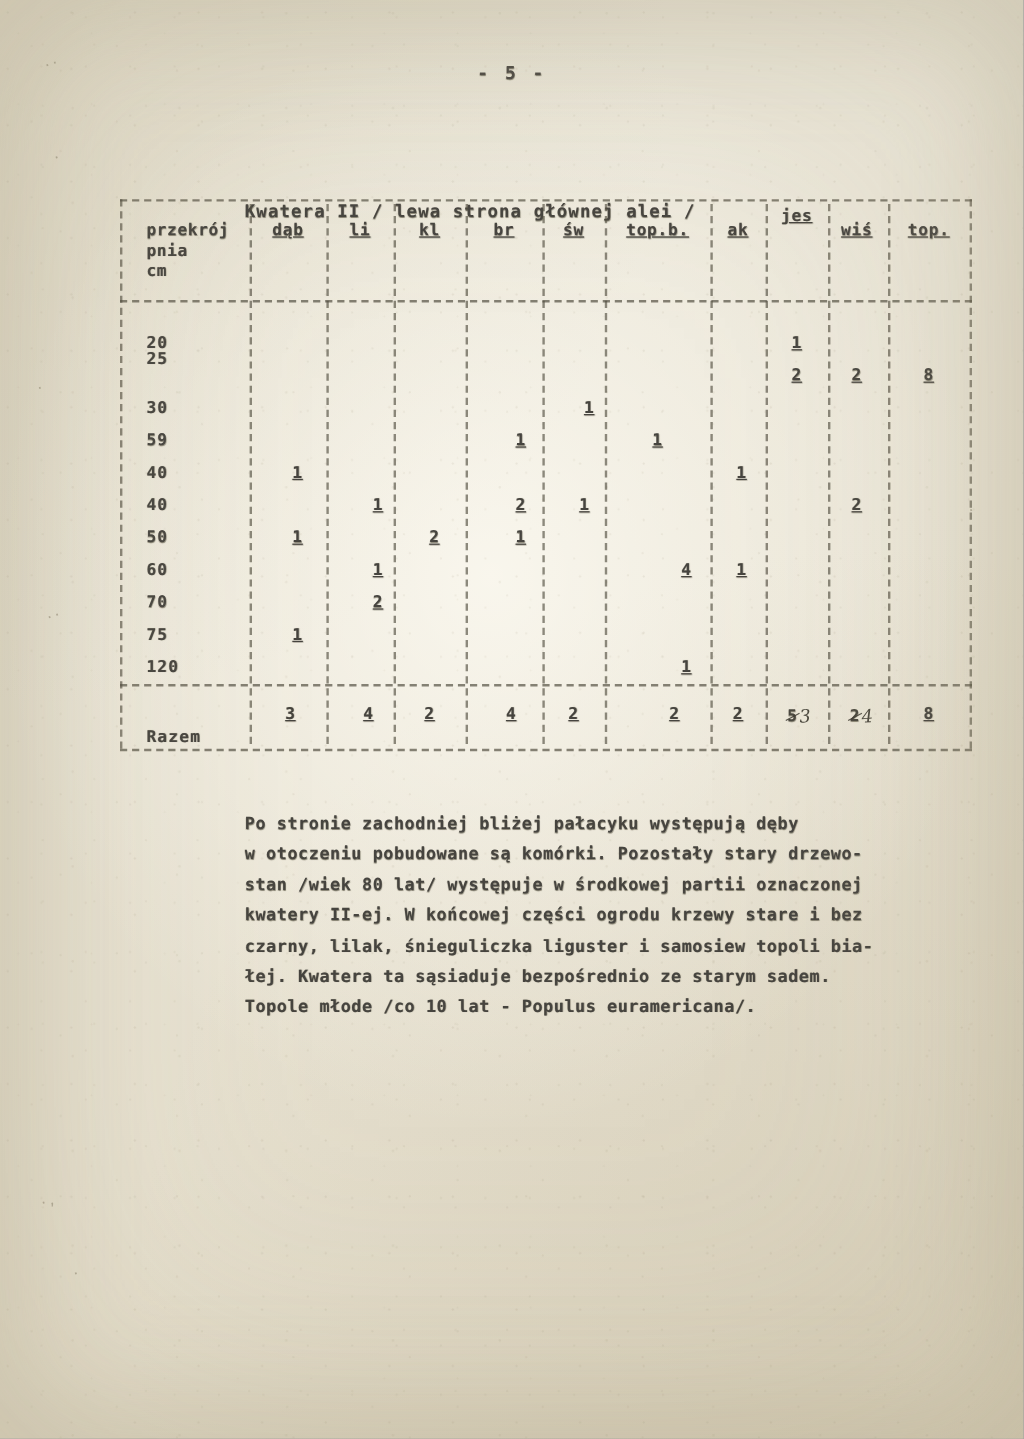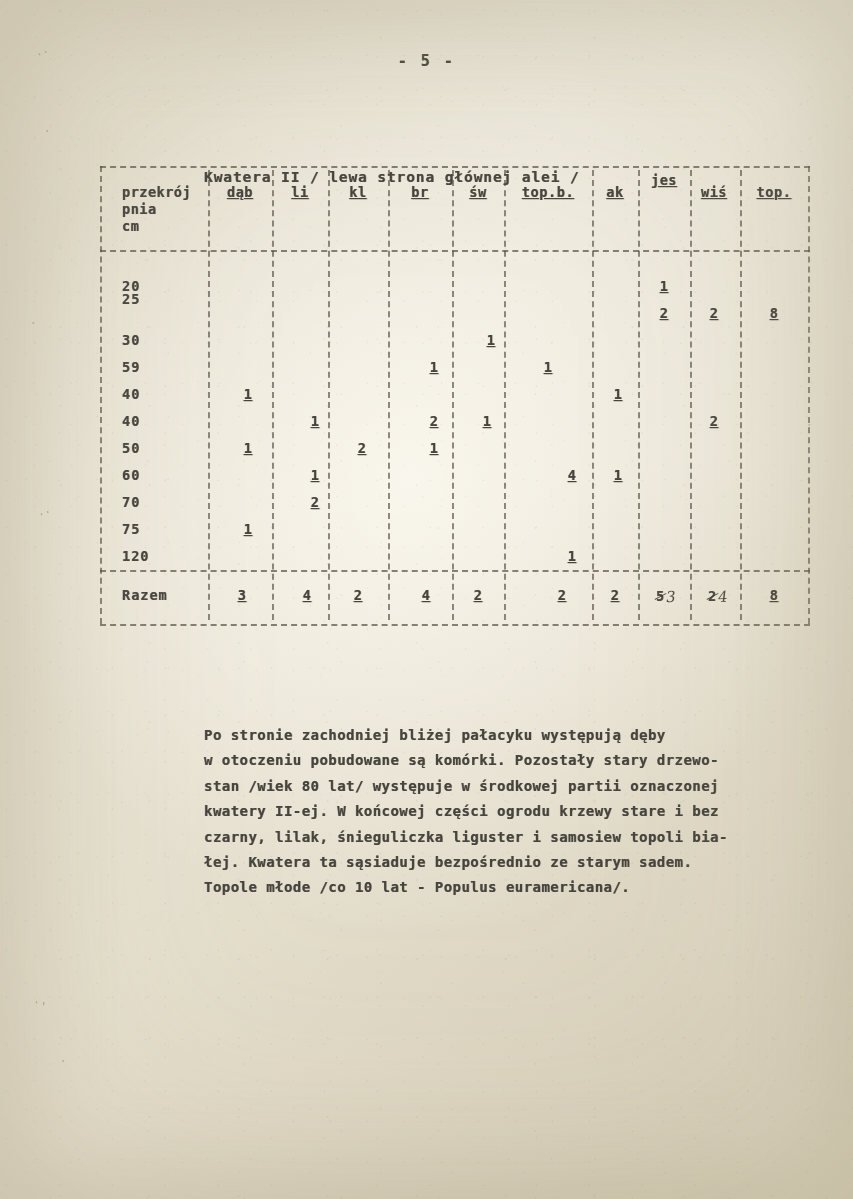--- a/index.html
+++ b/index.html
@@ -160,21 +160,20 @@
   
   #para {
     position: absolute;
     top: 675px;
     left: 204px;
     width: 580px;
     font-size: 14px;
     line-height: 25.4px;
     letter-spacing: 0.45px;
     white-space: nowrap;
-    margin-top: 48px;
   }
   #para div { height: 25.4px; }
 </style>
 </head>
 <body>
 
 <div id="page">
 
   <div id="pagenum" class="tw">- 5 -</div>
 
@@ -255,21 +254,21 @@
     <div class="cell ctr tw" style="left:215px; top:301px">1</div>
     <div class="cell ctr tw" style="left:472px; top:301px">4</div>
     <div class="cell ctr tw" style="left:518px; top:301px">1</div>
 
     <div class="cell ctr tw" style="left:215px; top:328px">2</div>
 
     <div class="cell ctr tw" style="left:148px; top:355px">1</div>
 
     <div class="cell ctr tw" style="left:472px; top:382px">1</div>
 
-    <div class="rowlabel tw" style="top:421px">Razem</div>
+    <div class="rowlabel tw" style="top:440px">Razem</div>
     <div class="cell ctr tw" style="left:142px; top:421px">3</div>
     <div class="cell ctr tw" style="left:207px; top:421px">4</div>
     <div class="cell ctr tw" style="left:258px; top:421px">2</div>
     <div class="cell ctr tw" style="left:326px; top:421px">4</div>
     <div class="cell ctr tw" style="left:378px; top:421px">2</div>
     <div class="cell ctr tw" style="left:462px; top:421px">2</div>
     <div class="cell ctr tw" style="left:515px; top:421px">2</div>
 
     <div class="cell ctr tw" style="left:566px; top:421px">
       <span class="corr">

